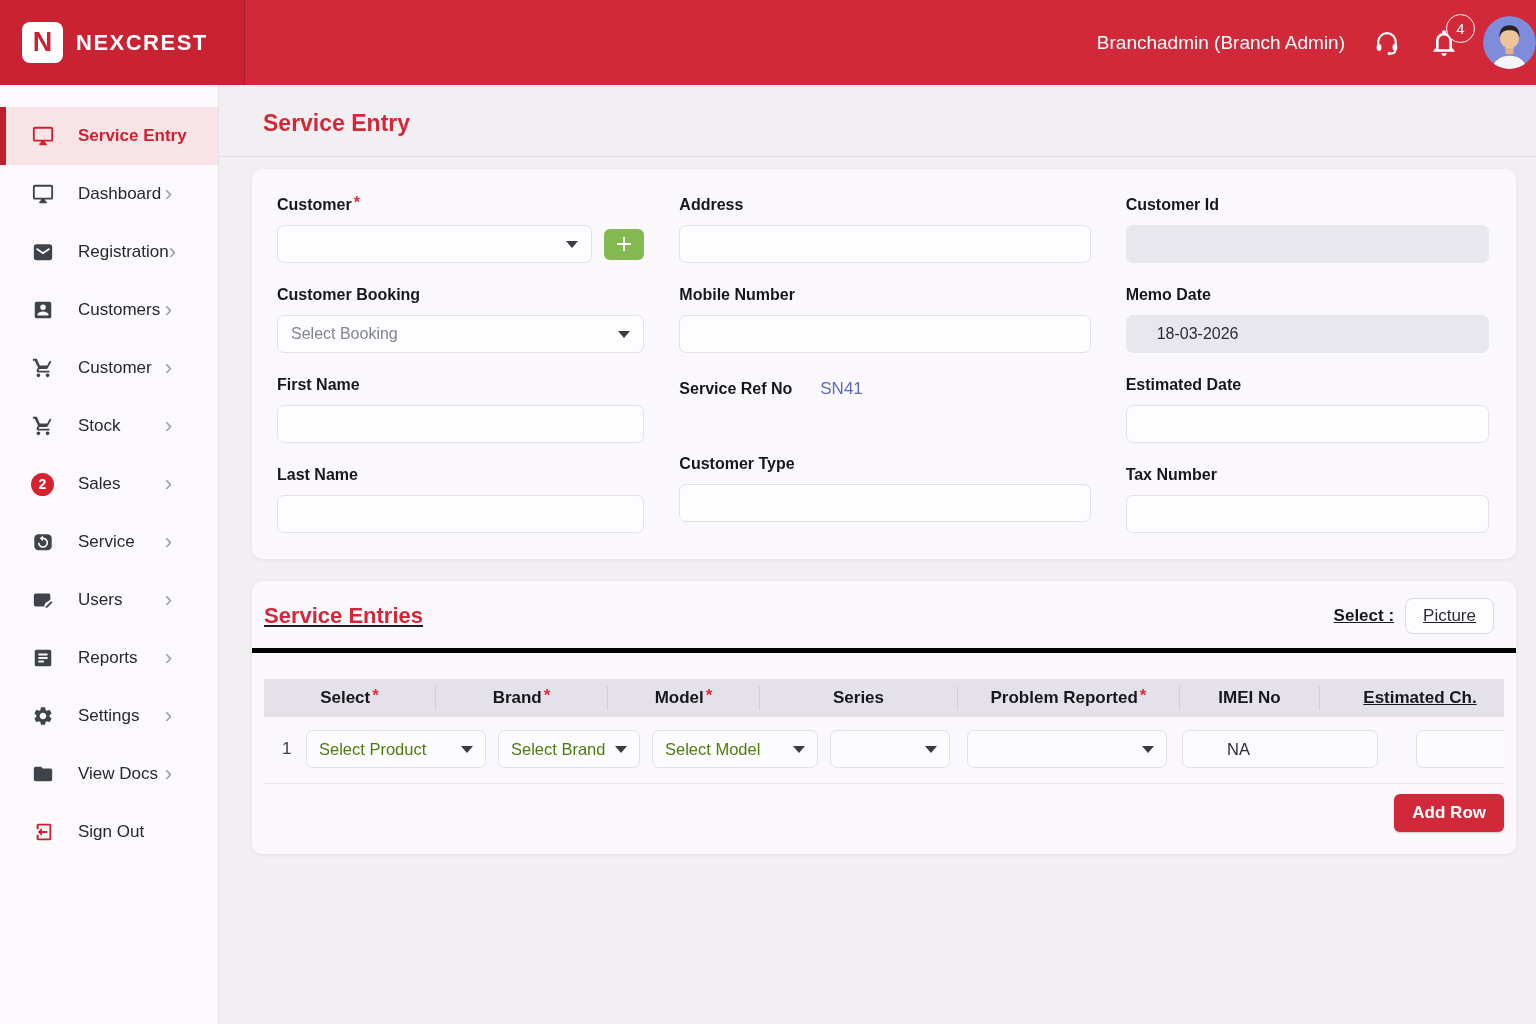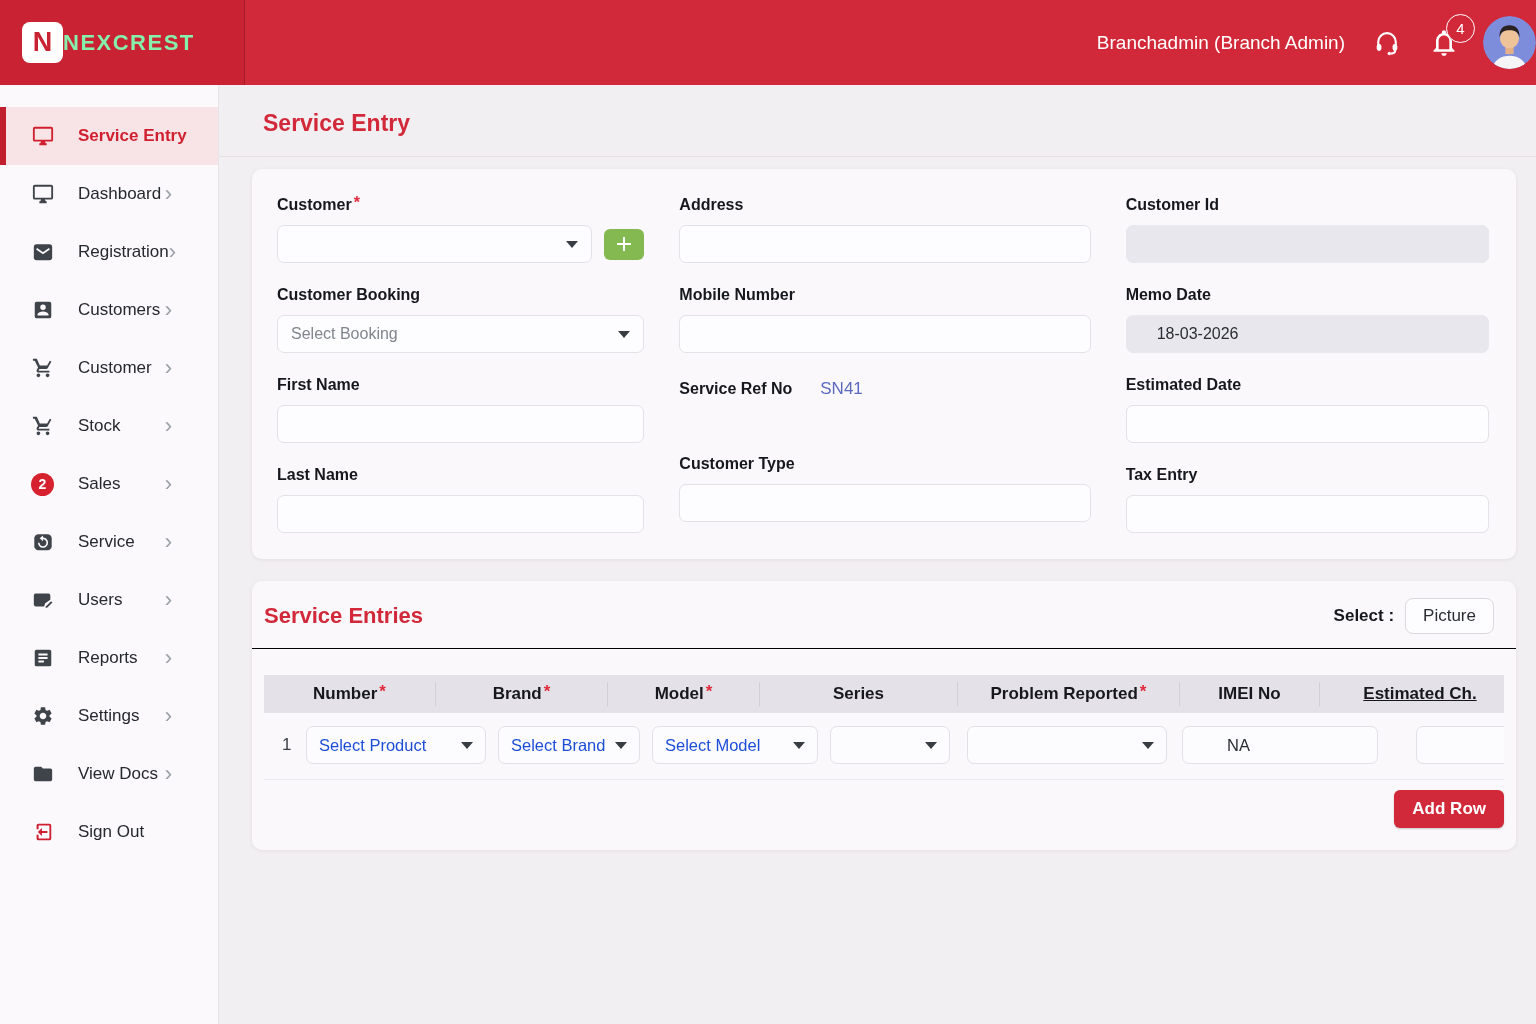--- a/index.html
+++ b/index.html
@@ -4,21 +4,21 @@
 <style>
   * { margin:0; padding:0; box-sizing:border-box; }
   html,body { width:1536px; height:1024px; overflow:hidden; }
   body { font-family:"Liberation Sans", sans-serif; background:#f2eff2; color:#1b1e24; }
 
   
   .header { position:fixed; top:0; left:0; width:1536px; height:85px; background:#d2293a; display:flex; align-items:center; z-index:10; }
   .logo-section { width:245px; height:85px; background:#c92233; display:flex; align-items:center; padding-left:22px; border-right:1px solid rgba(0,0,0,.18); flex:0 0 auto; }
   .logo-box { width:41px; height:41px; background:#fff; border-radius:8px; display:flex; align-items:center; justify-content:center; }
   .logo-box span { color:#c92233; font-size:27px; font-weight:700; }
-  .brand-name { color:#86efac; font-size:22px; font-weight:700; letter-spacing:1.5px; }
+  .brand-name { color:#ffffff; font-size:22px; font-weight:700; letter-spacing:1.5px; margin-left:13px; }
   .header-right { margin-left:auto; display:flex; align-items:center; gap:24px; }
   .user-name { color:#fff; font-size:19px; font-weight:500; margin-right:4px; }
   .hicon { display:flex; align-items:center; justify-content:center; cursor:pointer; }
   .bell-wrap { position:relative; margin-left:4px; }
   .notif-badge { position:absolute; top:-14px; right:-16px; width:29px; height:29px; border:1.5px solid #fff; border-radius:50%; background:#d2293a; color:#fff; font-size:15px; display:flex; align-items:center; justify-content:center; }
   .avatar { width:53px; height:53px; border-radius:50%; overflow:hidden; cursor:pointer; }
 
   
   .sidebar { position:fixed; top:85px; left:0; width:219px; height:939px; background:#fbf9fb; border-right:1px solid #e7e4e7; padding-top:22px; z-index:5; }
   .nav-item { height:58px; display:flex; align-items:center; padding-left:31px; cursor:pointer; position:relative; }
@@ -50,35 +50,35 @@
   .caret { margin-left:auto; width:0; height:0; border-left:6px solid transparent; border-right:6px solid transparent; border-top:7px solid #383d44; flex:0 0 auto; }
   .customer-row { display:flex; gap:12px; align-items:center; }
   .customer-row .select { flex:1; }
   .plus-btn { width:40px; height:31px; background:#84b952; border:none; border-radius:6px; display:flex; align-items:center; justify-content:center; cursor:pointer; flex:0 0 auto; }
   .ref-line { display:flex; align-items:baseline; gap:28px; margin-top:3px; }
   .ref-line .field-label { margin-bottom:0; }
   .ref-value { color:#5c6bc0; font-size:17px; font-weight:500; }
 
   
   .card-entries { margin-top:22px; padding-bottom:18px; }
-  .entries-head { display:flex; align-items:center; padding:17px 22px 14px 12px; border-bottom:1px solid #000000; }
+  .entries-head { display:flex; align-items:center; padding:17px 22px 14px 12px; border-bottom:5px solid #000000;text-decoration:underline; }
   .entries-title { color:#d2293a; font-size:22px; font-weight:700; }
   .entries-select { margin-left:auto; display:flex; align-items:center; gap:11px; }
   .select-label { font-size:17px; font-weight:600; color:#16181d; }
   .picture-btn { background:#fdfcfe; border:1px solid #dcd9de; border-radius:8px; padding:7px 17px; font-size:17px; color:#2a2e34; cursor:pointer; font-family:"Liberation Sans", sans-serif; }
 
   .table-scroll { margin:26px 12px 0 12px; overflow:hidden; width:1240px; }
   .table-inner { width:1338px; }
   .thead { display:flex; height:38px; background:#e4e2e8; align-items:center; width:1256px; }
   .th { font-size:17px; font-weight:600; color:#16181d; text-align:center; border-right:1px solid #d2cfd6; height:24px; line-height:24px; }
   .th:last-child { border-right:none;text-decoration:underline; }
   .tc0{width:172px;} .tc1{width:172px;} .tc2{width:152px;} .tc3{width:198px;} .tc4{width:222px;} .tc5{width:140px;} .tc6{width:200px;}
   .trow { display:flex; align-items:center; padding:13px 0 15px 18px; border-bottom:1px solid #eceaee; }
   .row-index { font-size:17px; color:#3a3f46; width:10px; flex:0 0 auto; }
-  .tsel, .tinput { height:38px; border:1px solid #e2dfe5; border-radius:7px; background:#fcfbfd; font-size:16.5px; color:#1d4ed8; display:flex; align-items:center; padding:0 12px; flex:0 0 auto; }
+  .tsel, .tinput { height:38px; border:1px solid #e2dfe5; border-radius:7px; background:#fcfbfd; font-size:16.5px; color:#4d7c0f; display:flex; align-items:center; padding:0 12px; flex:0 0 auto; }
   .tinput { color:#2a2e34; font-family:"Liberation Sans", sans-serif; }
   .entries-footer { display:flex; justify-content:flex-end; padding:10px 12px 4px 0; }
   .add-row-btn { background:#d2293a; color:#fff; border:none; border-radius:6px; padding:9px 18px; font-size:17px; font-weight:700; cursor:pointer; box-shadow:0 1px 2px rgba(0,0,0,.2); font-family:"Liberation Sans", sans-serif; }
 </style>
 </head>
 <body>
 
 <div class="header">
   <div class="logo-section">
     <div class="logo-box">
@@ -329,40 +329,40 @@
         <label class="field-label">Last Name</label>
         <input class="input" type="text" style="">
       </div>
 
       <div class="field" style="margin-top:-11px;">
         <label class="field-label">Customer Type</label>
         <input class="input" type="text" style="">
       </div>
 
       <div class="field">
-        <label class="field-label">Tax Entry</label>
+        <label class="field-label">Tax Number</label>
         <input class="input" type="text" style="">
       </div>
 
     </div>
   </div>
 
   <div class="card card-entries">
     <div class="entries-head">
       <div class="entries-title">Service Entries</div>
       <div class="entries-select">
         <span class="select-label">Select :</span>
         <button class="picture-btn">Picture</button>
       </div>
     </div>
 
     <div class="table-scroll">
       <div class="table-inner">
         <div class="thead">
-          <div class="th tc0"><span>Number</span><span class="req">*</span></div>
+          <div class="th tc0"><span>Select</span><span class="req">*</span></div>
           <div class="th tc1"><span>Brand</span><span class="req">*</span></div>
           <div class="th tc2"><span>Model</span><span class="req">*</span></div>
           <div class="th tc3"><span>Series</span></div>
           <div class="th tc4"><span>Problem Reported</span><span class="req">*</span></div>
           <div class="th tc5"><span>IMEI No</span></div>
           <div class="th tc6"><span>Estimated Ch.</span></div>
         </div>
 
         <div class="trow">
           <span class="row-index">1</span>

